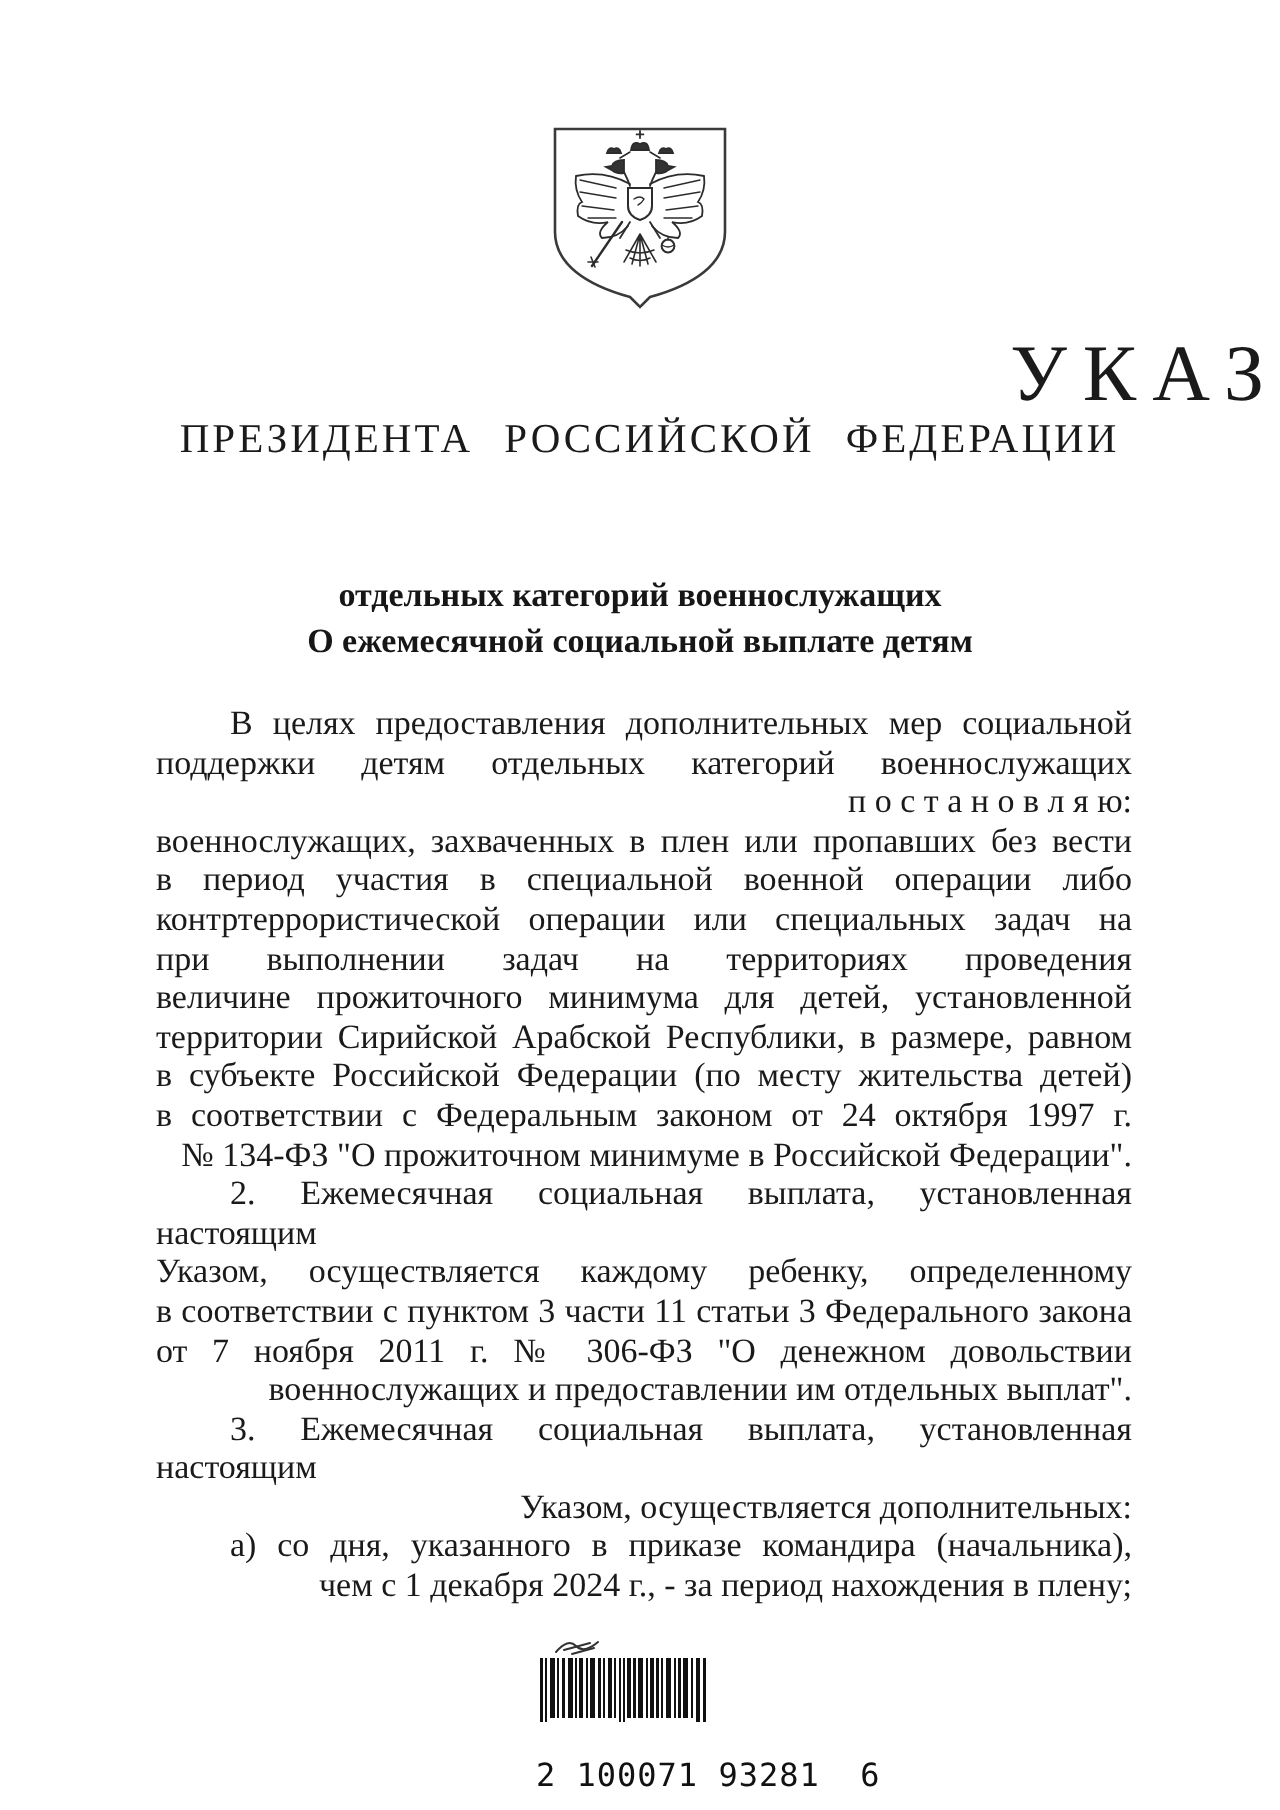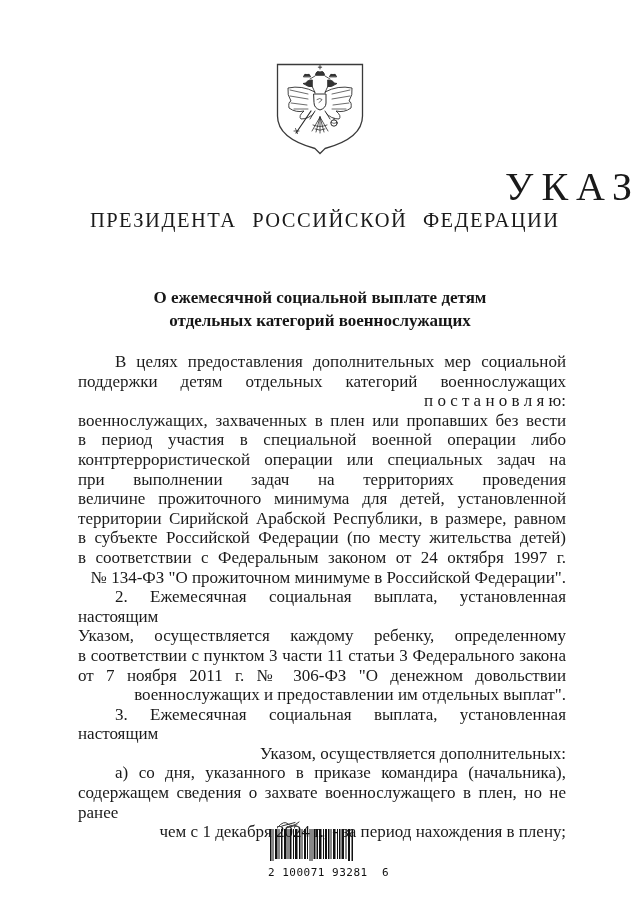--- a/index.html
+++ b/index.html
@@ -87,23 +87,23 @@
   }
   .barcode-block {
     position: absolute;
     left: 268px;
     top: 829px;
     width: 88px;
     text-align: center;
   }
   .barcode-digits {
     font-family: "DejaVu Sans Mono", monospace;
-    font-size: 11px;
+    font-size: 16px;
     letter-spacing: 0.5px;
-    margin-top: 1px;
+    margin-top: 12px;
     white-space: pre;
     color: #111111;
   }
 </style>
 </head>
 <body>
 
 <div class="page">
 
   <div class="emblem">
@@ -145,22 +145,22 @@
         <circle cx="60" cy="62" r="3.2" stroke-width="1"></circle>
         <path d="M60,57.2 v1.8 M57,61.5 q3,2 6,0" stroke-width="0.7"></path>
       </g>
     </svg>
   </div>
 
   <div class="decree-title">УКАЗ</div>
   <div class="decree-issuer">ПРЕЗИДЕНТА РОССИЙСКОЙ ФЕДЕРАЦИИ</div>
 
   <div class="decree-subject">
+    <div>отдельных категорий военнослужащих</div>
     <div>О ежемесячной социальной выплате детям</div>
-    <div>отдельных категорий военнослужащих</div>
   </div>
 
   <div class="body-text">
     <div>
       <div class="line first">В целях предоставления дополнительных мер социальной</div>
       <div class="line">поддержки детям отдельных категорий военнослужащих</div>
       <div class="line last">п о с т а н о в л я ю:</div>
     </div>
     <div>
       <div class="line">военнослужащих, захваченных в плен или пропавших без вести</div>
@@ -179,21 +179,20 @@
       <div class="line">в соответствии с пунктом 3 части 11 статьи 3 Федерального закона</div>
       <div class="line">от 7 ноября 2011 г. № 306-ФЗ "О денежном довольствии</div>
       <div class="line last">военнослужащих и предоставлении им отдельных выплат".</div>
     </div>
     <div>
       <div class="line first">3. Ежемесячная социальная выплата, установленная настоящим</div>
       <div class="line last">Указом, осуществляется дополнительных:</div>
     </div>
     <div>
       <div class="line first">а) со дня, указанного в приказе командира (начальника),</div>
-      <div class="line">содержащем сведения о захвате военнослужащего в плен, но не ранее</div>
       <div class="line last">чем с 1 декабря 2024 г., - за период нахождения в плену;</div>
     </div>
   </div>
 
   <div class="mark">
     <svg width="26" height="13" viewBox="0 0 26 13" xmlns="http://www.w3.org/2000/svg">
       <g stroke="#333333" fill="none" stroke-width="1" stroke-linecap="round">
         <path d="M2,10 Q8,3 12,7 T23,5"></path>
         <path d="M6,9 L19,5.5"></path>
         <path d="M10,11 L21,8"></path>

